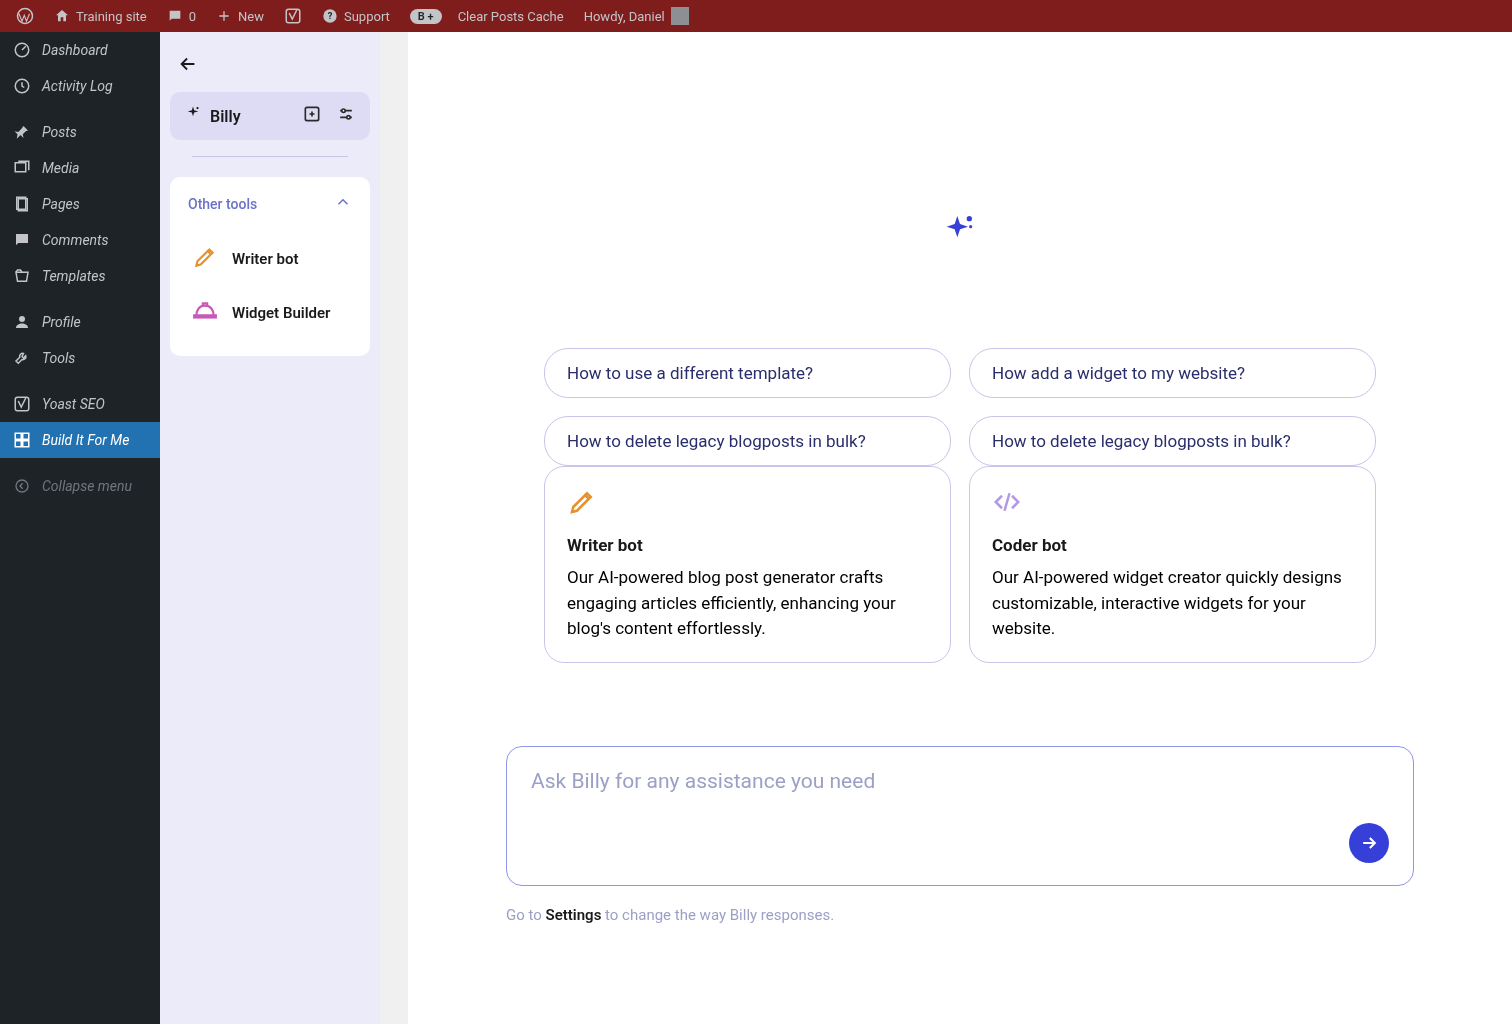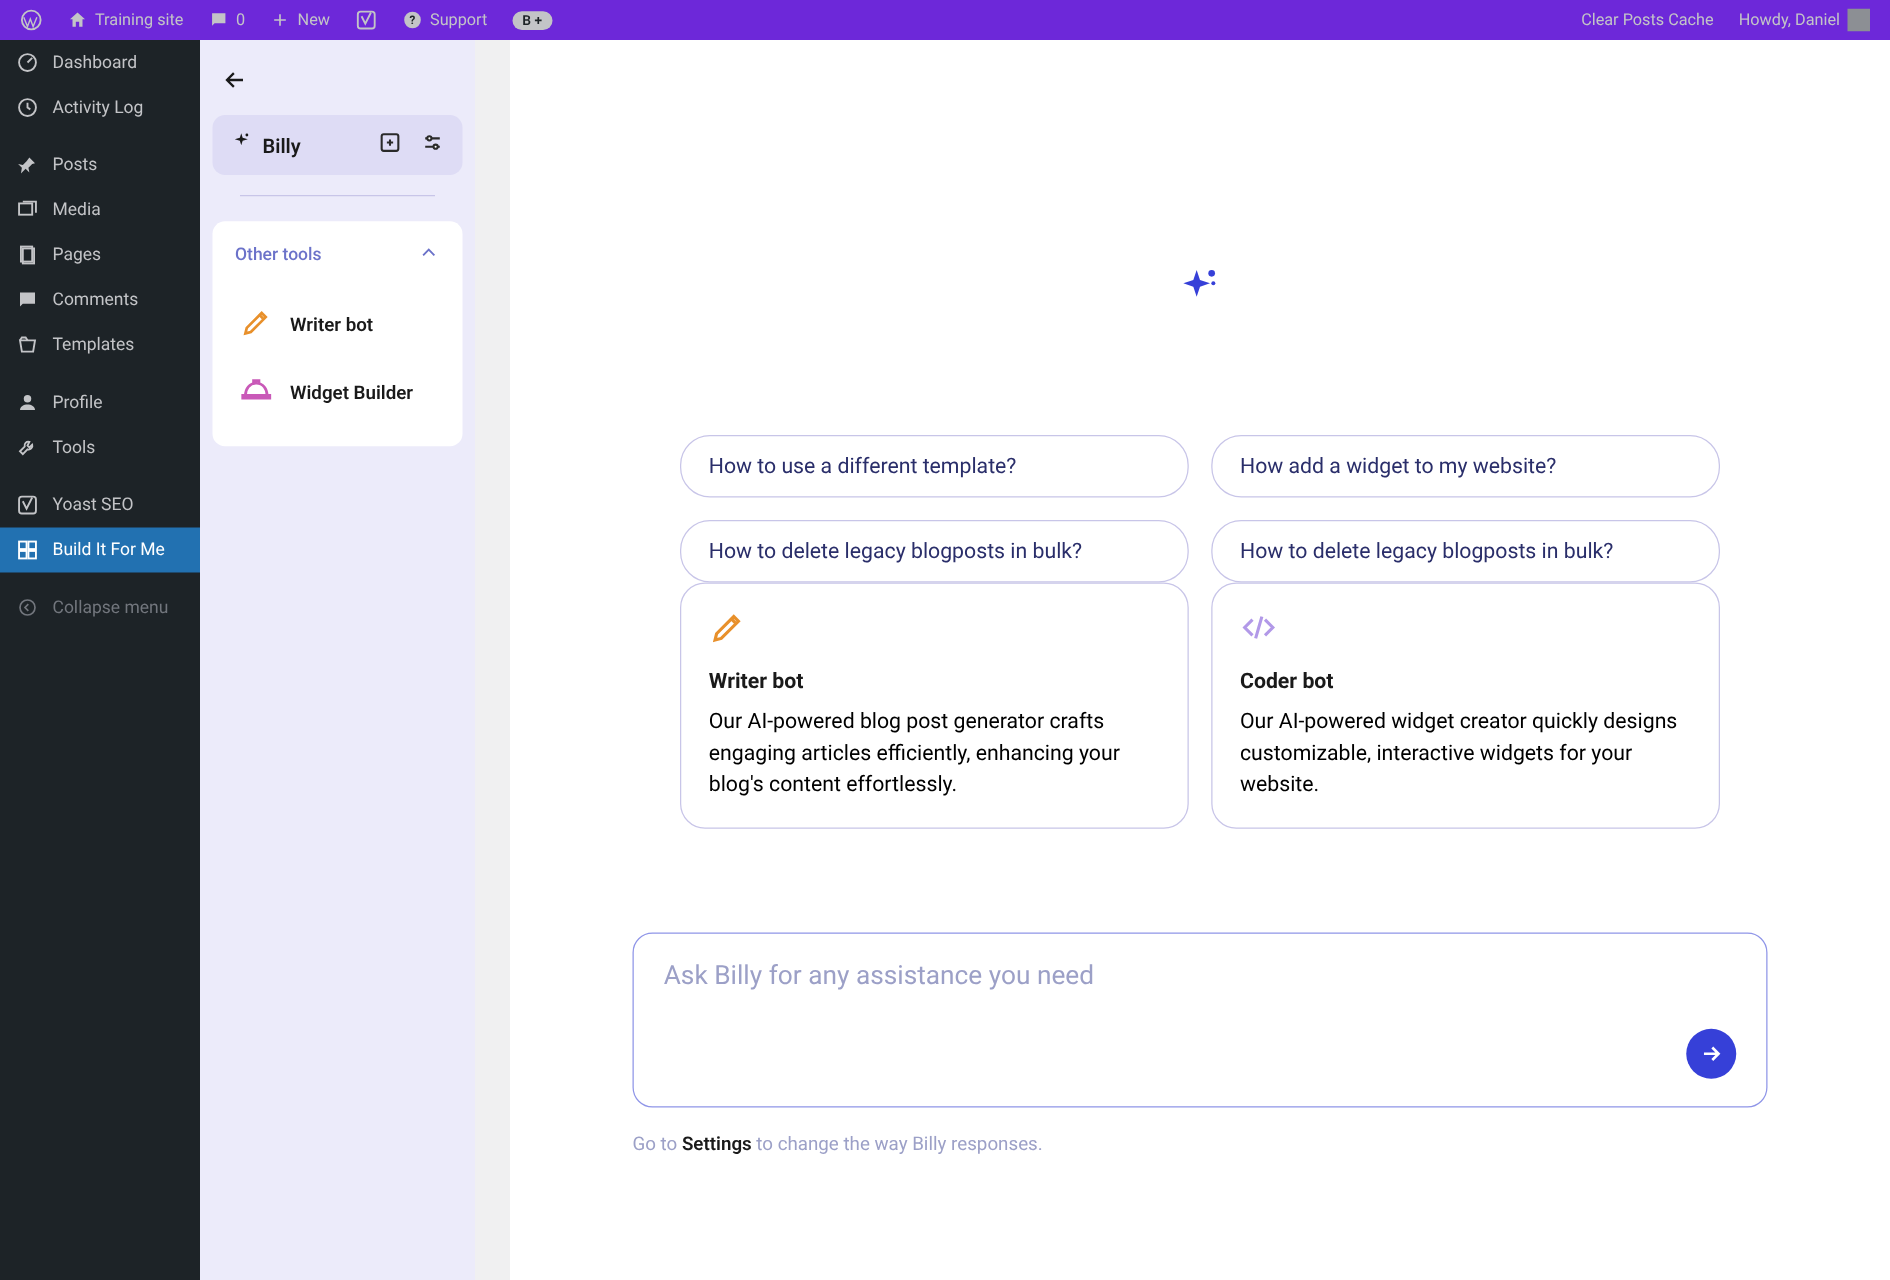--- a/index.html
+++ b/index.html
@@ -1,26 +1,26 @@
 <!DOCTYPE html>
 <html><head>
 <meta charset="utf-8">
 <style>
 * { margin: 0; padding: 0; box-sizing: border-box; font-family: -apple-system, BlinkMacSystemFont, "Segoe UI", Roboto, sans-serif; }
 body { background: #f0f0f1; width: 1512px; height: 1024px; overflow: hidden; }
 
 
-.admin-bar { height: 32px; background: #6d28d9; color: #c3c4c7; display: flex; align-items: center; font-size: 13px; padding: 0 8px; justify-content: space-between; }
+.admin-bar { height: 32px; background: #7f1d1d; color: #c3c4c7; display: flex; align-items: center; font-size: 13px; padding: 0 8px; }
 .admin-bar-left, .admin-bar-right { display: flex; align-items: center; gap: 4px; }
 .admin-bar-item { display: flex; align-items: center; gap: 6px; padding: 0 8px; height: 32px; cursor: pointer; color: #c3c4c7; }
 .admin-avatar { width: 18px; height: 18px; background: #8c8f94; }
 .bplus-badge { background: #c3c4c7; color: #1d2327; padding: 1px 8px; border-radius: 10px; font-weight: 600; font-size: 11px; display: flex; align-items: center; gap: 3px; }
 
 
-.wp-sidebar { position: absolute; left: 0; top: 32px; bottom: 0; width: 188px; background: #1d2327; color: #c3c4c7; font-size: 14px; }
+.wp-sidebar { position: absolute; left: 0; top: 32px; bottom: 0; width: 188px; background: #1d2327; color: #c3c4c7; font-size: 14px; font-style: italic; }
 .wp-menu-item { display: flex; align-items: center; gap: 10px; padding: 8px 12px; cursor: pointer; color: #c3c4c7; }
 .wp-menu-item.active { background: #2271b1; color: #fff; position: relative; }
 .wp-menu-item.active::after { content: ''; position: absolute; right: -8px; top: 50%; transform: translateY(-50%); width: 0; height: 0; border-top: 8px solid transparent; border-bottom: 8px solid transparent; border-right: 8px solid #ecebfa; }
 .wp-menu-sep { height: 10px; }
 .wp-icon { width: 20px; height: 20px; display: inline-flex; align-items: center; justify-content: center; }
 
 
 .billy-panel { position: absolute; left: 160px; top: 32px; bottom: 0; width: 220px; background: #ecebfa; padding: 14px 10px; }
 .back-btn { width: 36px; height: 36px; display: flex; align-items: center; justify-content: center; cursor: pointer; margin-bottom: 10px; }
 .billy-header { background: #dedcf5; border-radius: 10px; padding: 12px 14px; display: flex; align-items: center; justify-content: space-between; margin-bottom: 16px; }

